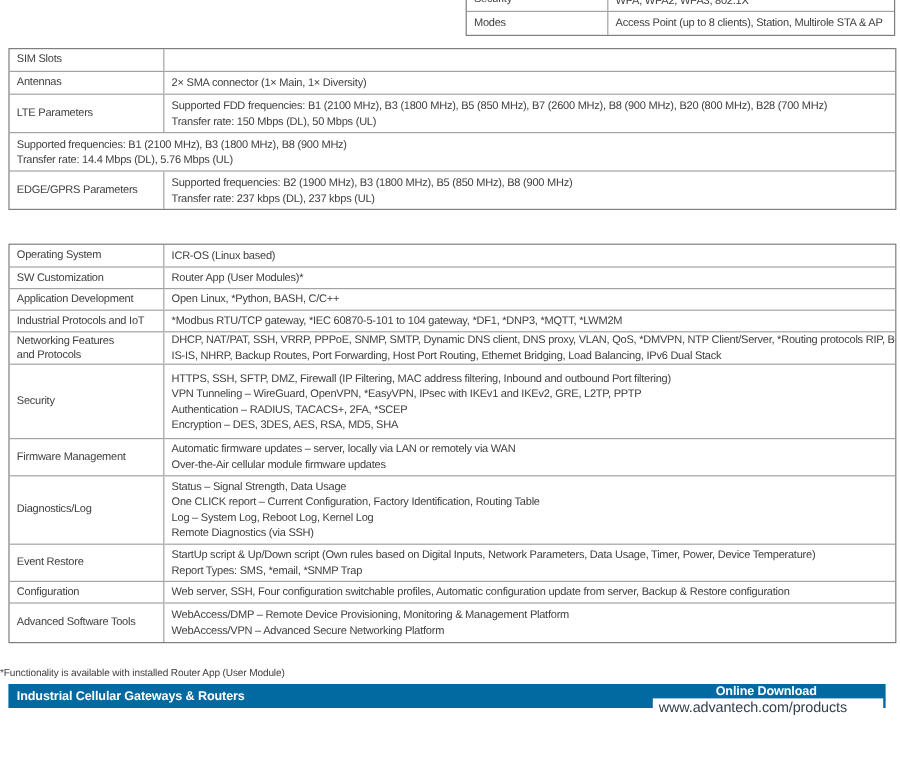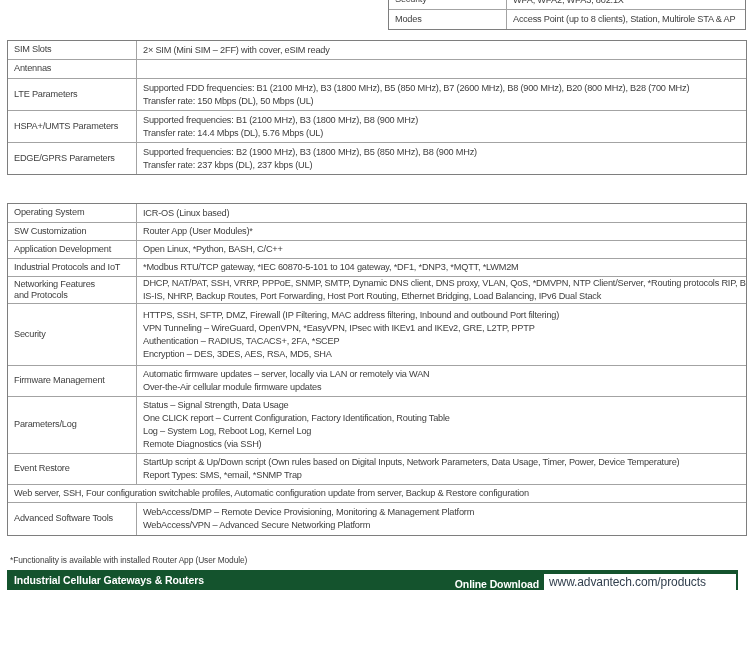--- a/index.html
+++ b/index.html
@@ -58,21 +58,21 @@
   
   #top-table { left: 388px; top: -10px; width: 358px; }
   #top-table .cell.label { width: 118px; flex: 0 0 118px; }
   #top-table .row { height: 19px; }
   
   #cellular-table { left: 7px; top: 40px; width: 740px; }
   #software-table { left: 7px; top: 203px; width: 740px; }
   
   #footnote {
     position: absolute;
-    left: 10px;
+    left: 0;
     top: 555px;
     font-size: 8.4px;
     color: #404040;
     letter-spacing: -0.1px;
   }
   
   #footer-bar {
     position: absolute;
     left: 7px;
     top: 570px;
@@ -85,22 +85,23 @@
   #footer-title {
     color: #ffffff;
     font-weight: bold;
     font-size: 10.5px;
     padding-left: 7px;
     letter-spacing: -0.1px;
     white-space: nowrap;
   }
   #footer-right {
     display: flex;
-    align-items: flex-end;
+    align-items: center;
     height: 100%;
+    flex-direction: column;
   }
   #download-label {
     color: #ffffff;
     font-weight: bold;
     font-size: 10.5px;
     letter-spacing: -0.1px;
     margin-right: 5px;
     white-space: nowrap;
   }
   #url-box {
@@ -129,32 +130,31 @@
     </div>
     <div class="row">
       <div class="cell label">Modes</div>
       <div class="cell value">Access Point (up to 8 clients), Station, Multirole STA &amp; AP</div>
     </div>
   </div>
 
   <div class="spec-table" id="cellular-table">
     <div class="row" style="height:19px">
       <div class="cell label">SIM Slots</div>
-      <div class="cell value">2× SIM (Mini SIM – 2FF) with cover, eSIM ready</div>
     </div>
     <div class="row" style="height:19px">
       <div class="cell label">Antennas</div>
+      <div class="cell value">2× SMA connector (1× Main, 1× Diversity)</div>
     </div>
     <div class="row" style="height:32px">
       <div class="cell label">LTE Parameters</div>
       <div class="cell value">Supported FDD frequencies: B1 (2100 MHz), B3 (1800 MHz), B5 (850 MHz), B7 (2600 MHz), B8 (900 MHz), B20 (800 MHz), B28 (700 MHz)
 Transfer rate: 150 Mbps (DL), 50 Mbps (UL)</div>
     </div>
     <div class="row" style="height:32px">
-      <div class="cell label">HSPA+/UMTS Parameters</div>
       <div class="cell value">Supported frequencies: B1 (2100 MHz), B3 (1800 MHz), B8 (900 MHz)
 Transfer rate: 14.4 Mbps (DL), 5.76 Mbps (UL)</div>
     </div>
     <div class="row" style="height:31px">
       <div class="cell label">EDGE/GPRS Parameters</div>
       <div class="cell value">Supported frequencies: B2 (1900 MHz), B3 (1800 MHz), B5 (850 MHz), B8 (900 MHz)
 Transfer rate: 237 kbps (DL), 237 kbps (UL)</div>
     </div>
   </div>
 
@@ -187,44 +187,45 @@
 VPN Tunneling – WireGuard, OpenVPN, *EasyVPN, IPsec with IKEv1 and IKEv2, GRE, L2TP, PPTP
 Authentication – RADIUS, TACACS+, 2FA, *SCEP
 Encryption – DES, 3DES, AES, RSA, MD5, SHA</div>
     </div>
     <div class="row" style="height:31px">
       <div class="cell label">Firmware Management</div>
       <div class="cell value">Automatic firmware updates – server, locally via LAN or remotely via WAN
 Over-the-Air cellular module firmware updates</div>
     </div>
     <div class="row" style="height:57px">
-      <div class="cell label">Parameters/Log</div>
+      <div class="cell label">Diagnostics/Log</div>
       <div class="cell value">Status – Signal Strength, Data Usage
 One CLICK report – Current Configuration, Factory Identification, Routing Table
 Log – System Log, Reboot Log, Kernel Log
 Remote Diagnostics (via SSH)</div>
     </div>
     <div class="row" style="height:31px">
       <div class="cell label">Event Restore</div>
       <div class="cell value">StartUp script &amp; Up/Down script (Own rules based on Digital Inputs, Network Parameters, Data Usage, Timer, Power, Device Temperature)
 Report Types: SMS, *email, *SNMP Trap</div>
     </div>
     <div class="row" style="height:18px">
+      <div class="cell label">Configuration</div>
       <div class="cell value">Web server, SSH, Four configuration switchable profiles, Automatic configuration update from server, Backup &amp; Restore configuration</div>
     </div>
     <div class="row" style="height:32px">
       <div class="cell label">Advanced Software Tools</div>
       <div class="cell value">WebAccess/DMP – Remote Device Provisioning, Monitoring &amp; Management Platform
 WebAccess/VPN – Advanced Secure Networking Platform</div>
     </div>
   </div>
 
   <div id="footnote">*Functionality is available with installed Router App (User Module)</div>
 
-  <div id="footer-bar" style="background: #14532d;">
+  <div id="footer-bar" style="background: #0369a1;">
     <div id="footer-title">Industrial Cellular Gateways &amp; Routers</div>
     <div id="footer-right">
       <div id="download-label">Online Download</div>
       <div id="url-box">www.advantech.com/products</div>
     </div>
   </div>
 
 </div>
 
 </body></html>

